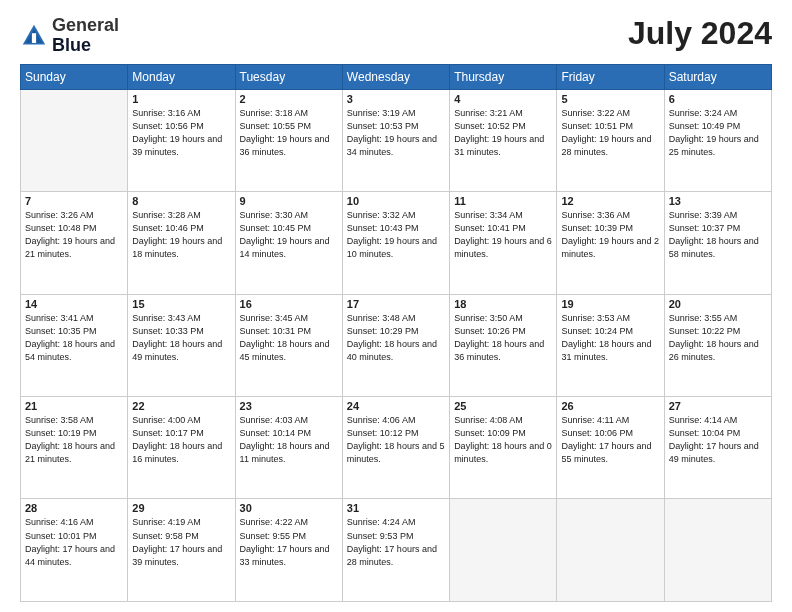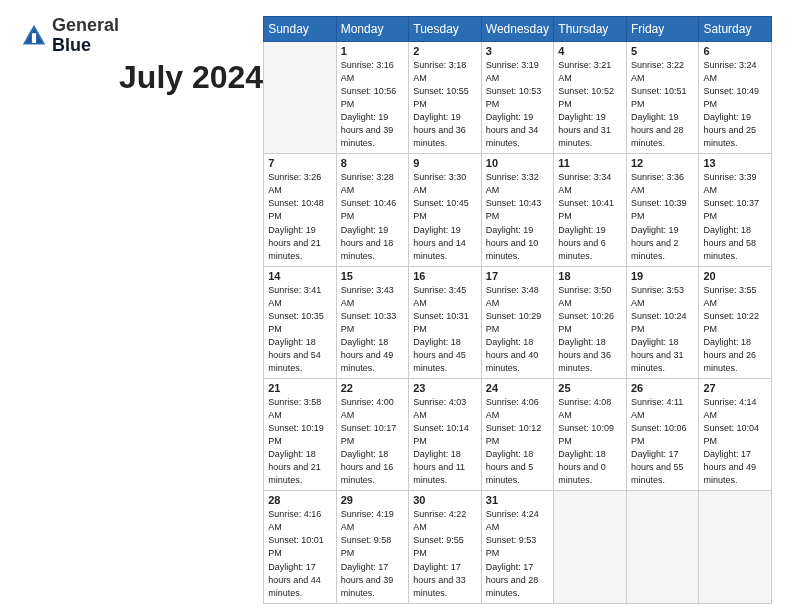--- a/index.html
+++ b/index.html
@@ -8,21 +8,21 @@
       height: 612px;
       font-family: Arial, sans-serif;
       background: #fff;
       overflow: hidden;
     }
     .page {
       width: 792px;
       height: 612px;
       padding: 16px 20px 10px 20px;
       display: flex;
-      flex-direction: row;
+      flex-direction: column;
     }
     .header {
       display: flex;
       justify-content: space-between;
       align-items: flex-start;
       margin-bottom: 8px;
     }
     .logo {
       display: flex;
       align-items: center;
@@ -34,21 +34,20 @@
       line-height: 1.1;
     }
     .logo-general { color: #333; }
     .logo-blue { color: #0f172a; }
     .logo-icon {
       width: 28px;
       height: 28px;
     }
     .title-block {
       text-align: right;
-      margin-top: 44px;
     }
     .main-title {
       font-size: 32px;
       font-weight: bold;
       color: #222;
       line-height: 1.1;
     }
     .subtitle {
       font-size: 15px;
       color: #444;

